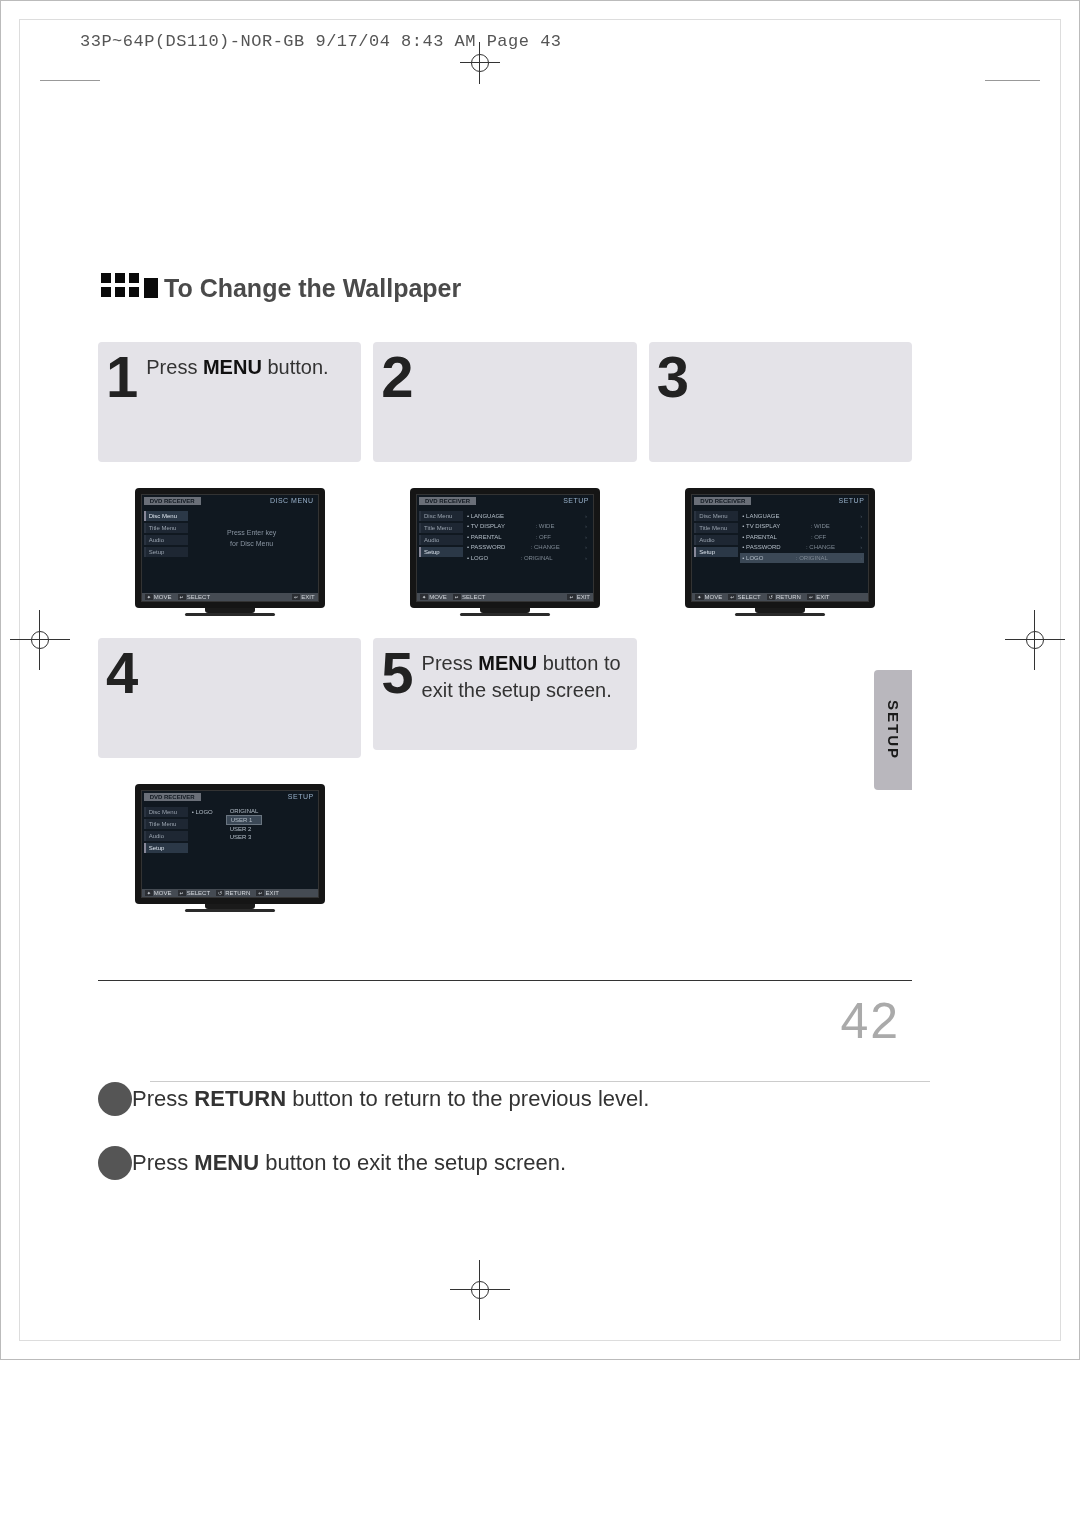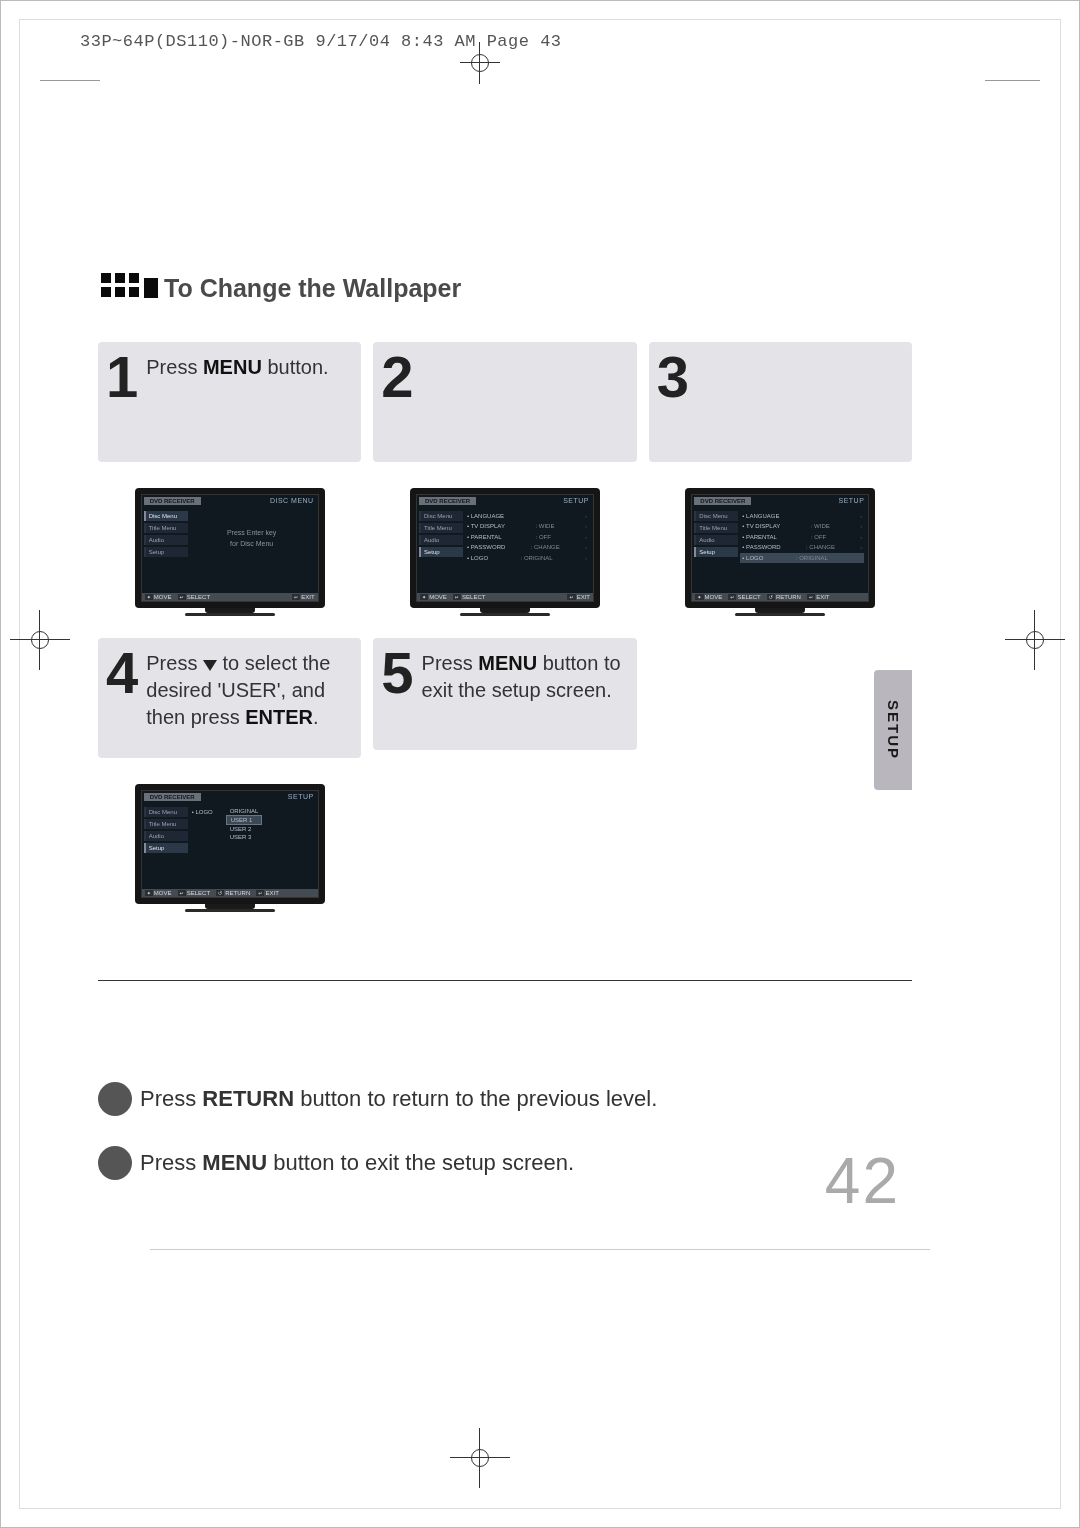--- a/index.html
+++ b/index.html
@@ -1,17 +1,17 @@
 <!DOCTYPE html>
 <html><head>
 <meta charset="utf-8">
 <style>
   * { box-sizing: border-box; margin: 0; padding: 0; }
   html, body { width: 1080px; height: 1528px; background: #fff; font-family: Arial, Helvetica, sans-serif; color: #222; }
-  .page-frame { width: 1080px; height: 1528px; border: 1px solid #bbb; position: relative; padding: 18px; }
+  .page-frame { width: 1080px; height: 1360px; border: 1px solid #bbb; position: relative; padding: 18px; }
   .inner-frame { width: 100%; height: 100%; border: 1px solid #ddd; position: relative; background: #fff; }
   .header-line { position: absolute; top: 12px; left: 60px; font-size: 17px; letter-spacing: .5px; color: #555; font-family: "Courier New", monospace; }
   
   .crop-top { position: absolute; top: 26px; left: 440px; width: 40px; height: 40px; }
   .crop-top::before { content:""; position:absolute; left:19px; top:-4px; width:1px; height:42px; background:#333; }
   .crop-top::after  { content:""; position:absolute; left:0; top:16px; width:40px; height:1px; background:#333; }
   .crop-top .circ { position:absolute; left:11px; top:8px; width:18px; height:18px; border:1px solid #333; border-radius:50%; }
   .crop-bottom { position: absolute; bottom: 30px; left: 440px; }
   .crop-left { position: absolute; top: 600px; left: 0; }
   .crop-right { position: absolute; top: 600px; right: 5px; }
@@ -57,29 +57,29 @@
   .tv-stand { width: 50px; height: 5px; background:#1a1a1a; margin: 0 auto; border-radius: 0 0 3px 3px;}
   .tv-base  { width: 90px; height: 3px; background:#2a2a2a; margin: 0 auto; border-radius: 2px;}
 
   .logo-opts { position:absolute; top:16px; left:84px; text-align:left;}
   .logo-opts .opt { font-size:6px; color:#b5bfc9; padding:1px 4px; }
   .logo-opts .opt.sel { background:#3b4856; border:1px solid #6a7580; }
 
   
   .notes-sep-wrap { position:absolute; left:78px; right:148px; top: 960px;}
   .notes-sep { border-top: 1px solid #333; height: 90px; }
-  .note-row { display:flex; align-items:center; gap: 8px; margin: 12px 0 30px; }
+  .note-row { display:flex; align-items:center; gap: 0; margin: 12px 0 30px; }
   .dot { width: 34px; height: 34px; border-radius: 50%; background:#555; flex:0 0 34px;}
   .note-text { font-size: 22px; color:#333; }
   .note-text .bold { font-weight: bold; }
 
   
   .side-tab { position:absolute; right: 148px; top: 650px; width: 38px; height: 120px; background:#b9b7bd; border-radius: 4px 0 0 4px; display:flex; align-items:center; justify-content:center;}
   .side-tab span { writing-mode: vertical-rl; font-weight: bold; letter-spacing: 2px; font-size: 15px; color:#1a1a1a; }
-  .page-no { position:absolute; right: 160px; bottom: 290px; font-size: 64px; color:#aaa; font-weight: 300; letter-spacing: 2px; }
+  .page-no { position:absolute; right: 160px; bottom: 290px; font-size: 50px; color:#aaa; font-weight: 300; letter-spacing: 2px; }
   .bottom-rule { position:absolute; left: 130px; right: 130px; bottom: 258px; height:1px; background:#ccc; }
 
   
   .ti1{top:3px; left:3px;} .ti2{top:3px; left:17px;} .ti3{top:17px; left:3px;}
   .ti4{top:17px; left:17px;} .ti5{top:3px; left:31px;} .ti6{top:17px; left:31px;}
   .big-arrow { position:absolute; right:-8px; top:8px; width:0;height:0; border-top:10px solid transparent; border-bottom:10px solid transparent; border-left:14px solid #222;}
 </style>
 </head>
 <body>
 
@@ -269,23 +269,20 @@
               <div class="tv-base"></div>
           </div>
         </div>
       </div>
 
       <div class="steps-row">
 
         <div class="step-block">
           <div class="step-head tall">
             <div class="step-num">4</div>
-            <div class="step-text">
-              <span>Press </span><span class="tri-down"></span><span> to select the desired 'USER', and then press </span><span class="bold">ENTER</span><span>.</span>
-            </div>
           </div>
 
           <div class="tv">
             <div class="tv-outer">
                 <div class="tv-screen">
               <div class="tv-tab">DVD RECEIVER</div>
               <div class="tv-title">SETUP</div>
               <div class="tv-sidebar">
                 <div class="tv-side-item">Disc Menu</div>
                 <div class="tv-side-item">Title Menu</div>

